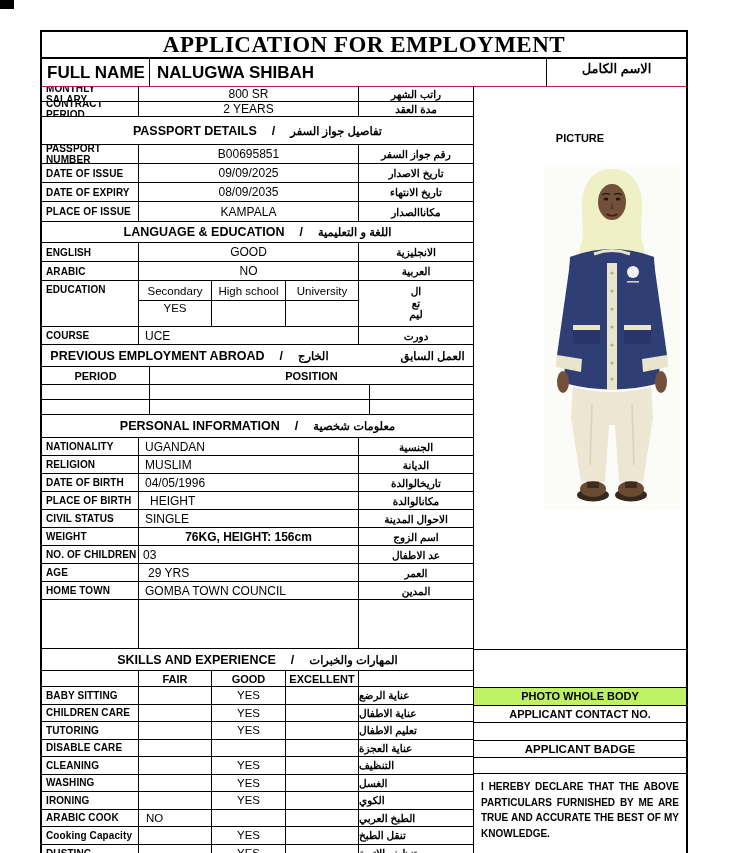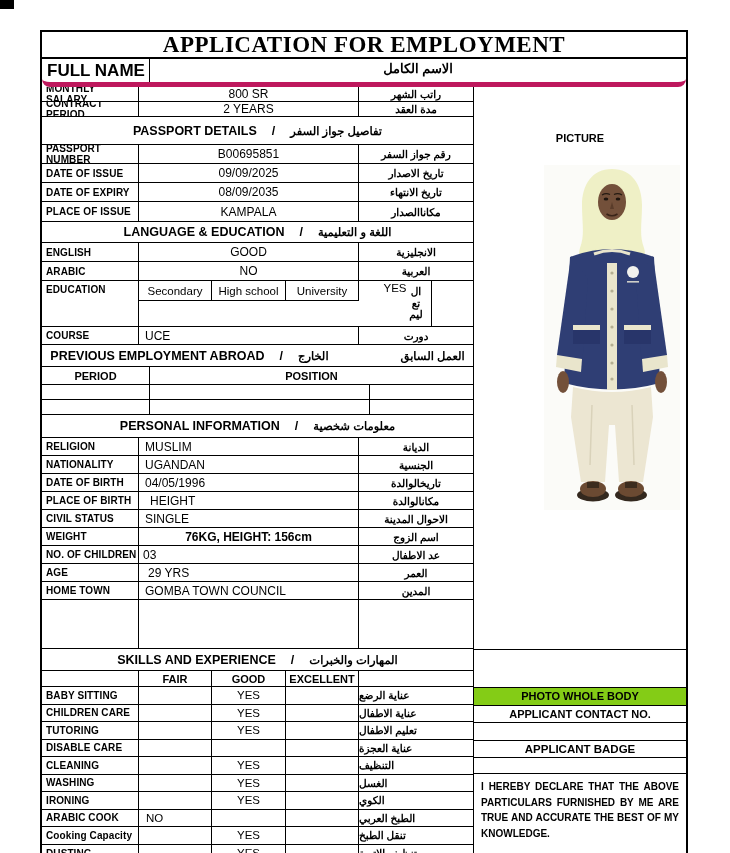--- a/index.html
+++ b/index.html
@@ -15,21 +15,21 @@
     border:2px solid #000; display:flex; flex-direction:column; background:#fff;
   }
 
   .title-row {
     height:27px; border-bottom:2px solid #000;
     display:flex; align-items:center; justify-content:center;
     font-family:"Liberation Serif", serif; font-weight:bold; font-size:23px; letter-spacing:.5px;
     overflow:hidden;
   }
 
-  .fullname-row { height:28px; border-bottom:5px solid #be185d; display:flex;border-radius:8px; }
+  .fullname-row { height:28px; border-bottom:1px solid #be185d; display:flex; }
   .fn-label { width:108px; border-right:1px solid #000; font-weight:bold; font-size:17px; display:flex; align-items:center; padding-left:5px; }
   .fn-value { width:397px; border-right:1px solid #000; font-weight:bold; font-size:17px; display:flex; align-items:center; padding-left:7px; }
   .fn-ar { flex:1; font-weight:bold; font-size:13px; display:flex; justify-content:center; padding-top:2px; }
 
   .body-split { flex:1; display:flex; overflow:hidden; }
   .left-col { width:432px; border-right:1px solid #000; display:flex; flex-direction:column; }
   .right-col { flex:1; display:flex; flex-direction:column; }
 
   .frow { display:flex; border-bottom:1px solid #000; overflow:hidden; flex-shrink:0; }
   .h15{height:15px} .h18{height:18px} .h19{height:19px} .h20{height:20px}
@@ -48,21 +48,21 @@
   .bold { font-weight:bold; }
 
   .sec-hdr {
     border-bottom:1px solid #000; display:flex; align-items:center; justify-content:center;
     font-weight:bold; font-size:12.5px; gap:15px; flex-shrink:0;
   }
   .sec-hdr .ar { font-size:11.5px; }
   .gap40 { display:inline-block; width:42px; }
 
   
-  .edu-mid { width:220px; display:flex; flex-direction:row; }
+  .edu-mid { width:220px; display:flex; flex-direction:column; }
   .edu-r1 { height:20px; display:flex; border-bottom:1px solid #000; }
   .edu-r2 { flex:1; display:flex; }
   .edu-ar { flex:1; display:flex; flex-direction:column; align-items:center; justify-content:center; font-weight:bold; font-size:10.5px; line-height:1.1; }
 
   
   .pe-col1 { width:108px; font-weight:bold; font-size:11px; justify-content:center; }
   .pe-col2 { width:220px; font-weight:bold; font-size:11px; justify-content:center; }
   .pe-col3 { flex:1; border-right:none; font-weight:bold; font-size:11px; justify-content:center; }
 
   
@@ -81,20 +81,21 @@
 <div class="corner-mark"></div>
 
 <div class="sheet">
 
   <div class="title-row">
       <span>APPLICATION FOR EMPLOYMENT</span>
     </div>
 
   <div class="fullname-row">
     <div class="fn-label">FULL NAME</div>
+    <div class="fn-value">NALUGWA SHIBAH</div>
     <div class="fn-ar" dir="rtl">الاسم الكامل</div>
   </div>
 
   <div class="body-split">
 
     <div class="left-col">
 
       <div class="frow h15">
         <div class="cell c-label">MONTHLY SALARY</div>
         <div class="cell c-value center">800 SR</div>
@@ -201,28 +202,28 @@
         <div class="cell pe-col3"></div>
       </div>
 
       <div class="sec-hdr hdr23">
         <span>PERSONAL INFORMATION</span>
           <span>/</span>
           <span class="ar" dir="rtl">معلومات شخصية</span>
       </div>
 
       <div class="frow h18">
+        <div class="cell c-label">NATIONALITY</div>
+        <div class="cell c-value pl6">UGANDAN</div>
+        <div class="cell c-ar" dir="rtl">الجنسية</div>
+      </div>
+      <div class="frow h18">
         <div class="cell c-label">RELIGION</div>
         <div class="cell c-value pl6">MUSLIM</div>
         <div class="cell c-ar" dir="rtl">الديانة</div>
-      </div>
-      <div class="frow h18">
-        <div class="cell c-label">NATIONALITY</div>
-        <div class="cell c-value pl6">UGANDAN</div>
-        <div class="cell c-ar" dir="rtl">الجنسية</div>
       </div>
       <div class="frow h18">
         <div class="cell c-label">DATE OF BIRTH</div>
         <div class="cell c-value pl6">04/05/1996</div>
         <div class="cell c-ar" dir="rtl">تاريخالوالدة</div>
       </div>
       <div class="frow h18">
         <div class="cell c-label">PLACE OF BIRTH</div>
         <div class="cell c-value" style="padding-left:11px;">HEIGHT</div>
         <div class="cell c-ar" dir="rtl">مكانالوالدة</div>
@@ -405,21 +406,21 @@
             <rect x="43" y="317" width="12" height="6" fill="#3c2c1e"></rect>
             <ellipse cx="87" cy="330" rx="16" ry="6.5" fill="#33281e"></ellipse>
             <ellipse cx="87" cy="324" rx="13" ry="8" fill="#6b4a32"></ellipse>
             <rect x="81" y="317" width="12" height="6" fill="#3c2c1e"></rect>
           </svg>
         </div>
       </div>
 
       <div class="re38"></div>
 
-      <div class="rrow" style="background: #84cc16;">PHOTO WHOLE BODY</div>
+      <div class="rrow" style="background: #bef264;">PHOTO WHOLE BODY</div>
 
       <div class="rrow">APPLICANT CONTACT NO.</div>
 
       <div class="rrow"></div>
 
       <div class="rrow badge">APPLICANT BADGE</div>
 
       <div class="re16"></div>
 
       <div class="decl">I HEREBY DECLARE THAT THE ABOVE PARTICULARS FURNISHED BY ME ARE TRUE AND ACCURATE THE BEST OF MY KNOWLEDGE.</div>

